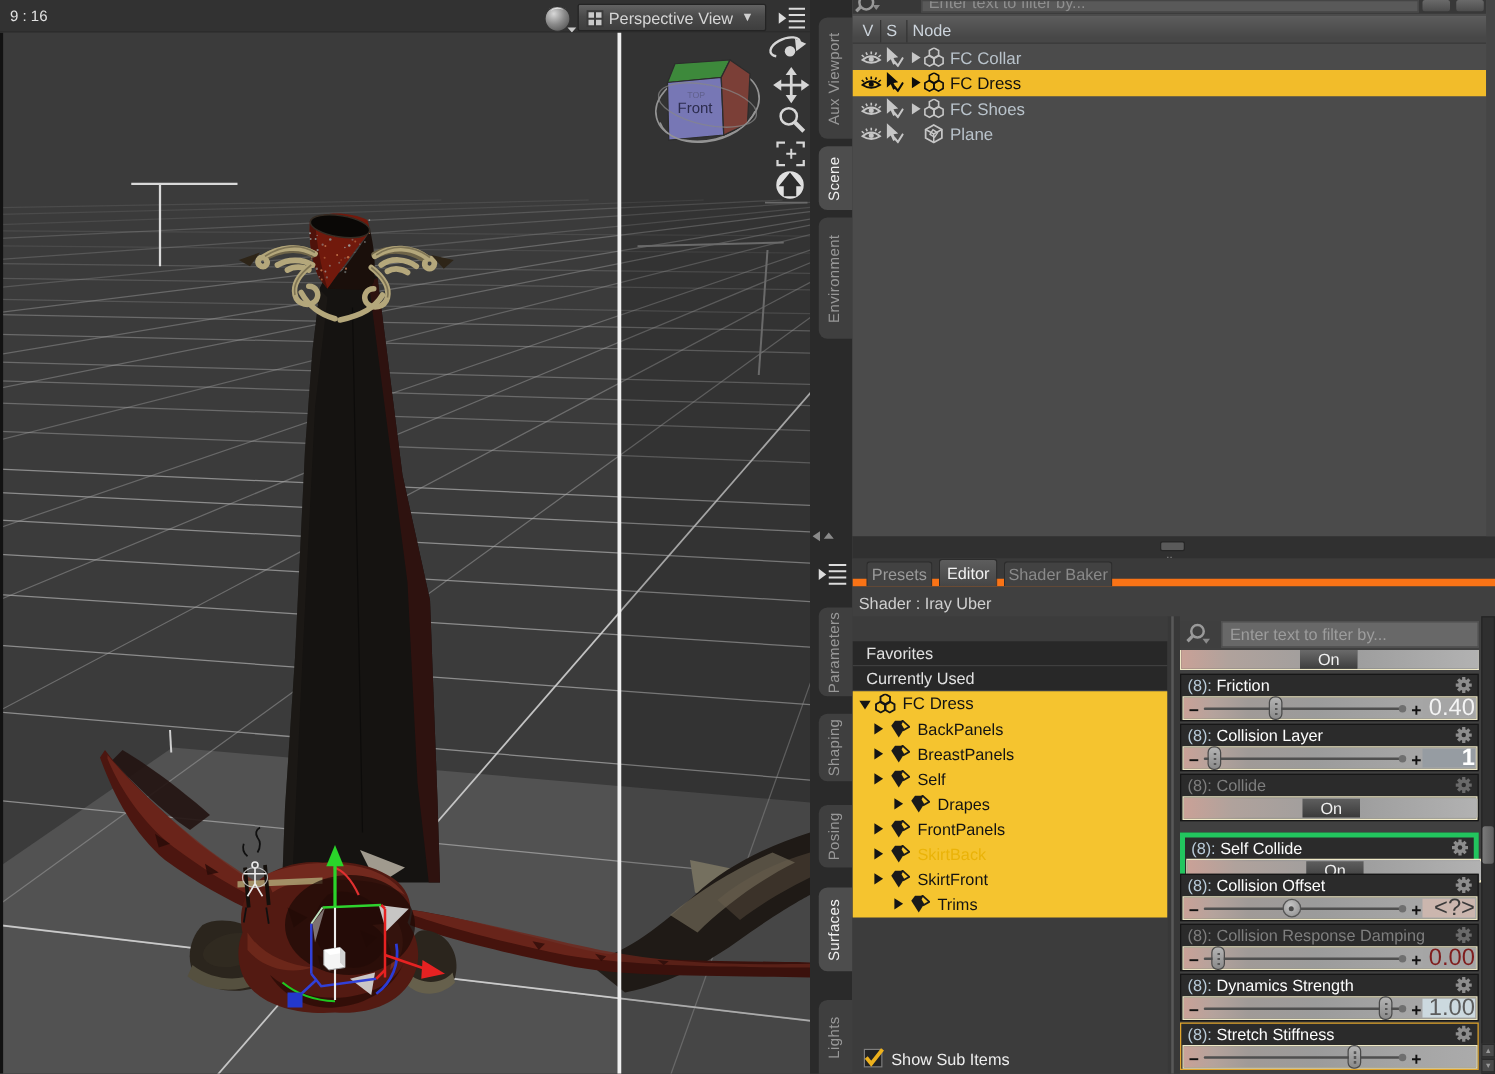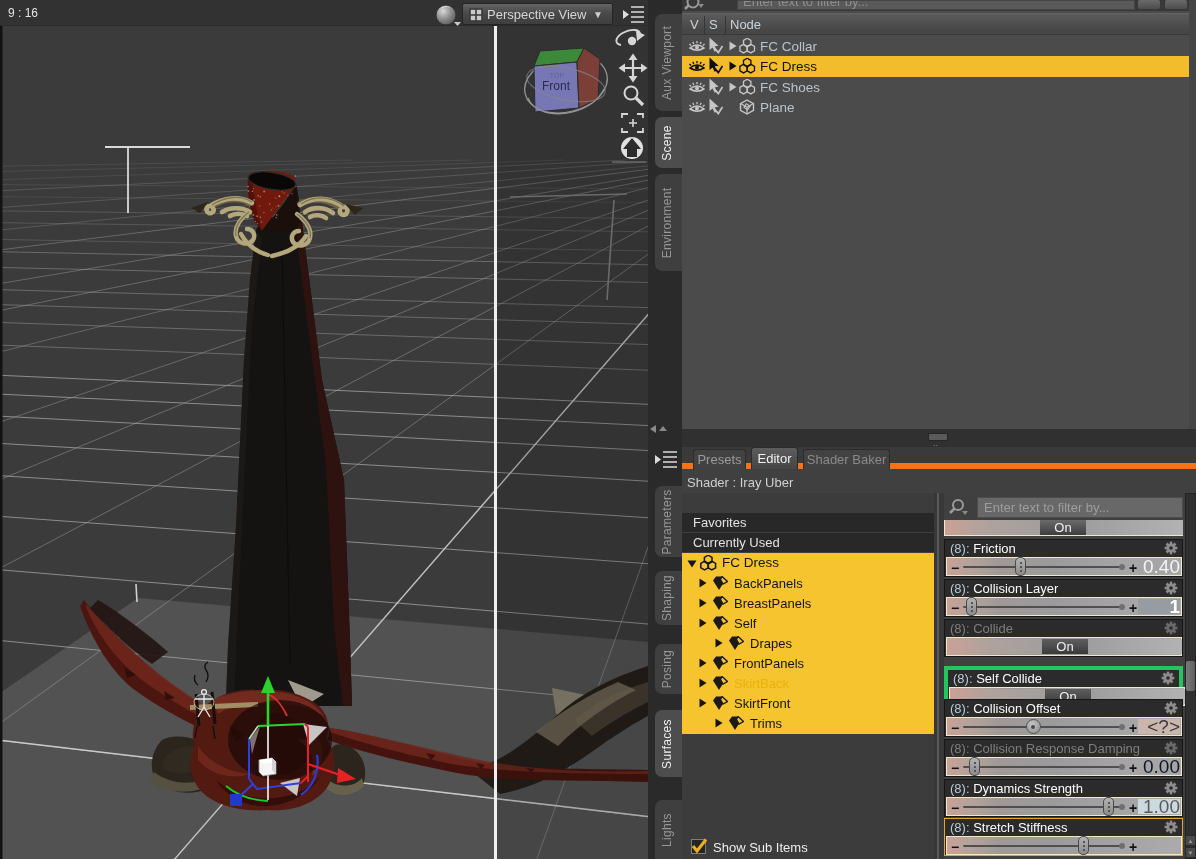--- a/index.html
+++ b/index.html
@@ -747,21 +747,21 @@
           </g>
           <circle cx="7" cy="7" r="1.8" fill="#2b2b2b"></circle>
         </g>
       </svg>
 <div class="srow">
         <div class="minus">−</div>
         <div class="plus">+</div>
         <div class="track"></div>
         <div class="tdot"></div>
         <div class="thumb" style="left:22px;top:-1px"></div>
-        <div class="sval" style="background:#a5a5a5;color:#0f172a;">0.00</div>
+        <div class="sval" style="background:#a5a5a5;color:#7f1d1d;">0.00</div>
       </div>
 </div>
 <div class="card" style="top:332px;height:38px;border:1px solid #161616;">
 <div class="chead"><span class="num">(8): </span>Dynamics Strength</div>
       <svg class="gear" viewBox="0 0 14 14">
         <g fill="#8d8d8d">
           <circle cx="7" cy="7" r="4.6"></circle>
           <g stroke="#8d8d8d" stroke-width="2.6">
             <line x1="9.5" y1="7.0" x2="13.4" y2="7.0"></line>
             <line x1="8.8" y1="8.8" x2="11.5" y2="11.5"></line>

